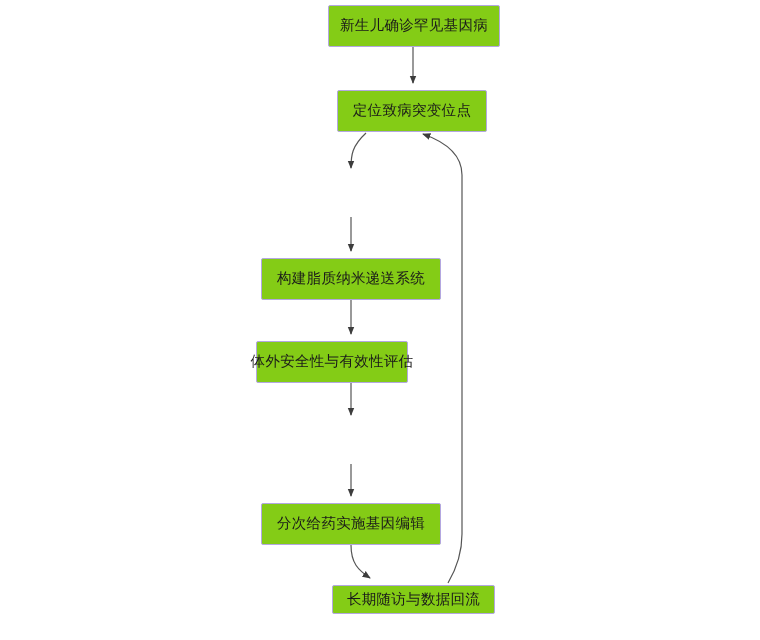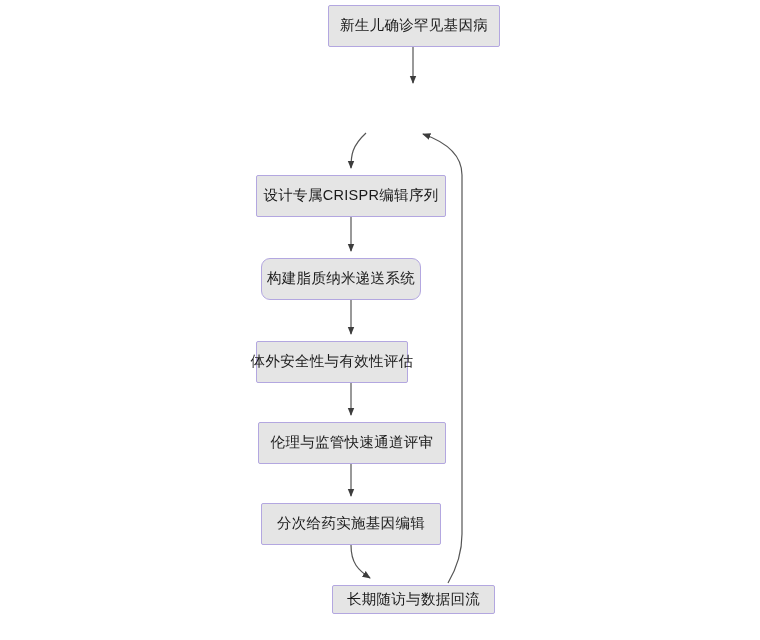--- a/index.html
+++ b/index.html
@@ -23,41 +23,41 @@
     position: absolute;
     left: 0;
     top: 0;
     width: 760px;
     height: 640px;
     pointer-events: none;
   }
   .node {
     position: absolute;
     box-sizing: border-box;
-    background: #e5e5e5;
+    background: #84cc16;
     border: 1px solid #b3a7e0;
     border-radius: 2px;
     display: flex;
     align-items: center;
     justify-content: center;
     text-align: center;
   }
   .node-label {
     font-size: 14.5px;
     line-height: 1.2;
     color: #1a1a1a;
     letter-spacing: 0.3px;
     white-space: nowrap;
     font-family: "Liberation Sans", "DejaVu Sans", sans-serif;
   }
   
   #node-0 { left: 328px; top: 5px;   width: 172px; height: 42px; }
   #node-1 { left: 337px; top: 90px;  width: 150px; height: 42px; }
   #node-2 { left: 256px; top: 175px; width: 190px; height: 42px; }
-  #node-3 { left: 261px; top: 258px; width: 160px; height: 42px; border-radius: 9px; }
+  #node-3 { left: 261px; top: 258px; width: 180px; height: 42px; }
   #node-4 { left: 256px; top: 341px; width: 152px; height: 42px; }
   #node-5 { left: 258px; top: 422px; width: 188px; height: 42px; }
   #node-6 { left: 261px; top: 503px; width: 180px; height: 42px; }
   #node-7 { left: 332px; top: 585px; width: 163px; height: 29px; }
 </style>
 </head>
 <body>
 
 <div id="flow-canvas">
 
@@ -82,36 +82,33 @@
 
     <path d="M 351,545 C 351,563 358,570 370,578" stroke="#555555" stroke-width="1.2" fill="none" marker-end="url(#arrowhead)"></path>
 
     <path d="M 448,583 C 458,566 462,552 462,534 L 462,175 C 462,152 440,140 423,134" stroke="#555555" stroke-width="1.2" fill="none" marker-end="url(#arrowhead)"></path>
   </svg>
 
   <div class="node" id="node-0">
     <span class="node-label">新生儿确诊罕见基因病</span>
   </div>
 
+  <div class="node" id="node-1">
+    <span class="node-label">定位致病突变位点</span>
+  </div>
 
-  <div class="node" id="node-2">
-    <span class="node-label">设计专属CRISPR编辑序列</span>
-  </div>
 
   <div class="node" id="node-3">
     <span class="node-label">构建脂质纳米递送系统</span>
   </div>
 
   <div class="node" id="node-4">
     <span class="node-label">体外安全性与有效性评估</span>
   </div>
 
-  <div class="node" id="node-5">
-    <span class="node-label">伦理与监管快速通道评审</span>
-  </div>
 
   <div class="node" id="node-6">
     <span class="node-label">分次给药实施基因编辑</span>
   </div>
 
   <div class="node" id="node-7">
     <span class="node-label">长期随访与数据回流</span>
   </div>
 
 </div>

